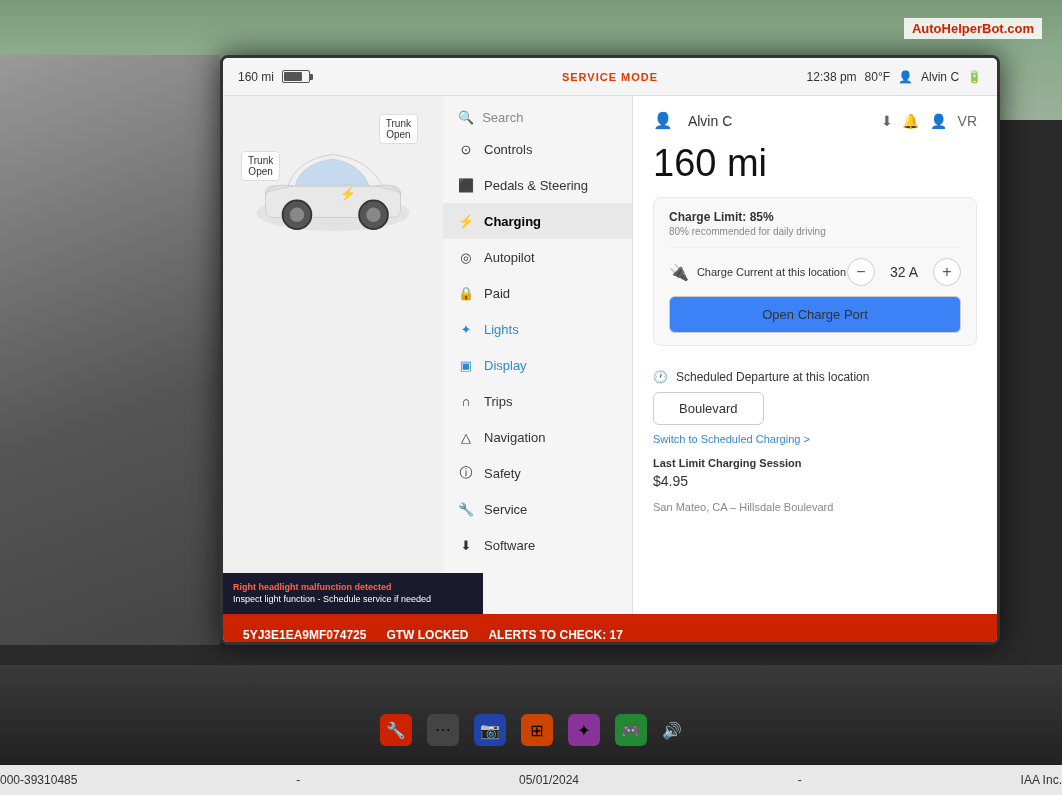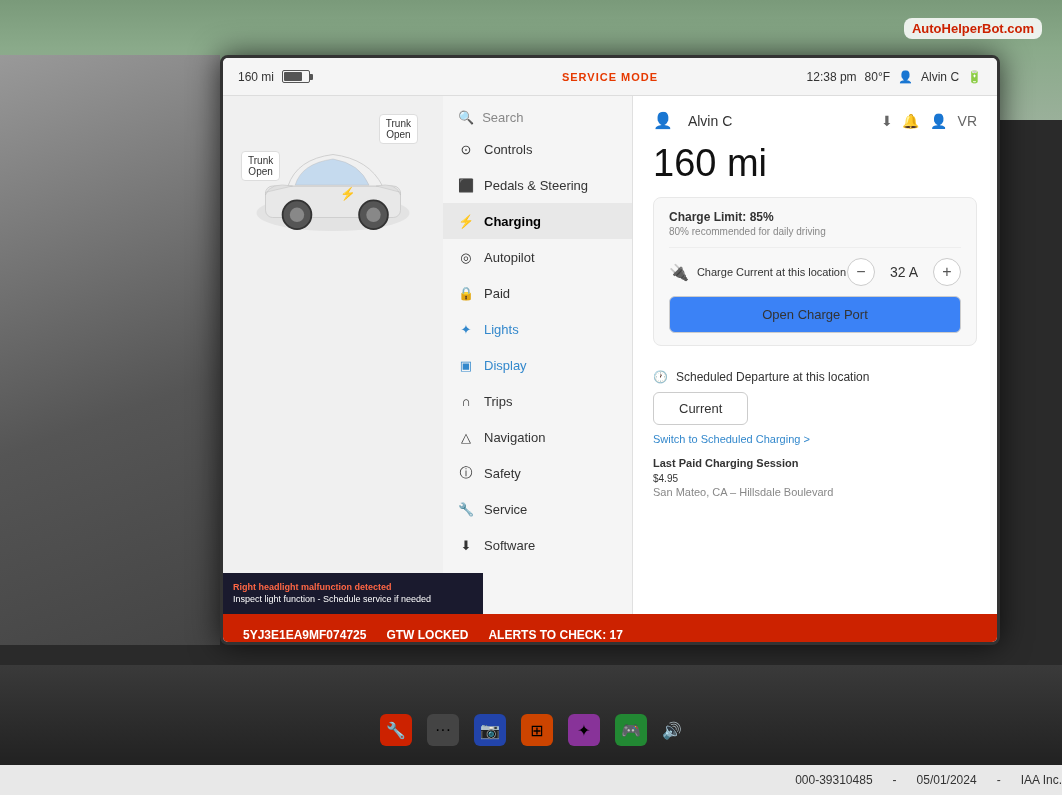--- a/index.html
+++ b/index.html
@@ -33,21 +33,21 @@
     
     .watermark {
       position: absolute;
       top: 18px;
       right: 20px;
       background: rgba(255,255,255,0.85);
       color: #cc2200;
       font-size: 13px;
       font-weight: bold;
       padding: 3px 8px;
-      border-radius: 8px;
+      border-radius: 0;
       z-index: 100;
     }
 
     
     .tesla-screen {
       position: absolute;
       top: 55px;
       left: 220px;
       width: 780px;
       height: 590px;
@@ -398,23 +398,23 @@
     }
 
     
     .last-charging-label {
       font-size: 11px;
       font-weight: 600;
       color: #333;
       margin-bottom: 4px;
     }
     .last-charging-amount {
-      font-size: 10px;
-      color: #333;
-      margin-bottom: 2px;
+      font-size: 14px;
+      color: #333;
+      margin-bottom: 12px;
     }
     .last-charging-location {
       font-size: 11px;
       color: #888;
     }
 
     
     .bottom-bar {
       height: 28px;
       background: #cc2200;
@@ -443,21 +443,21 @@
     
     .bottom-info-bar {
       position: absolute;
       bottom: 0;
       left: 0;
       width: 1062px;
       height: 30px;
       background: #e8e8e8;
       display: flex;
       align-items: center;
-      justify-content: flex-end;
+      justify-content: space-between;
       font-size: 12px;
       color: #333;
       gap: 20px;
     }
     .taskbar-icon {
       width: 32px;
       height: 32px;
       border-radius: 6px;
       display: flex;
       align-items: center;
@@ -639,24 +639,24 @@
             </div>
           </div>
 
           <button class="open-charge-btn">Open Charge Port</button>
         </div>
 
         <div class="section-row">
           <span>🕐</span>
           <span>Scheduled Departure at this location</span>
         </div>
-        <button class="schedule-btn">Current</button>
+        <button class="schedule-btn">Boulevard</button>
         <div class="switch-link">Switch to Scheduled Charging &gt;</div>
 
-        <div class="last-charging-label">Last Paid Charging Session</div>
+        <div class="last-charging-label">Last Limit Charging Session</div>
         <div class="last-charging-amount">$4.95</div>
         <div class="last-charging-location">San Mateo, CA – Hillsdale Boulevard</div>
       </div>
     </div>
 
     <div class="bottom-bar">
       <span>5YJ3E1EA9MF074725</span>
       <span>GTW LOCKED</span>
       <span>ALERTS TO CHECK: 17</span>
     </div>

